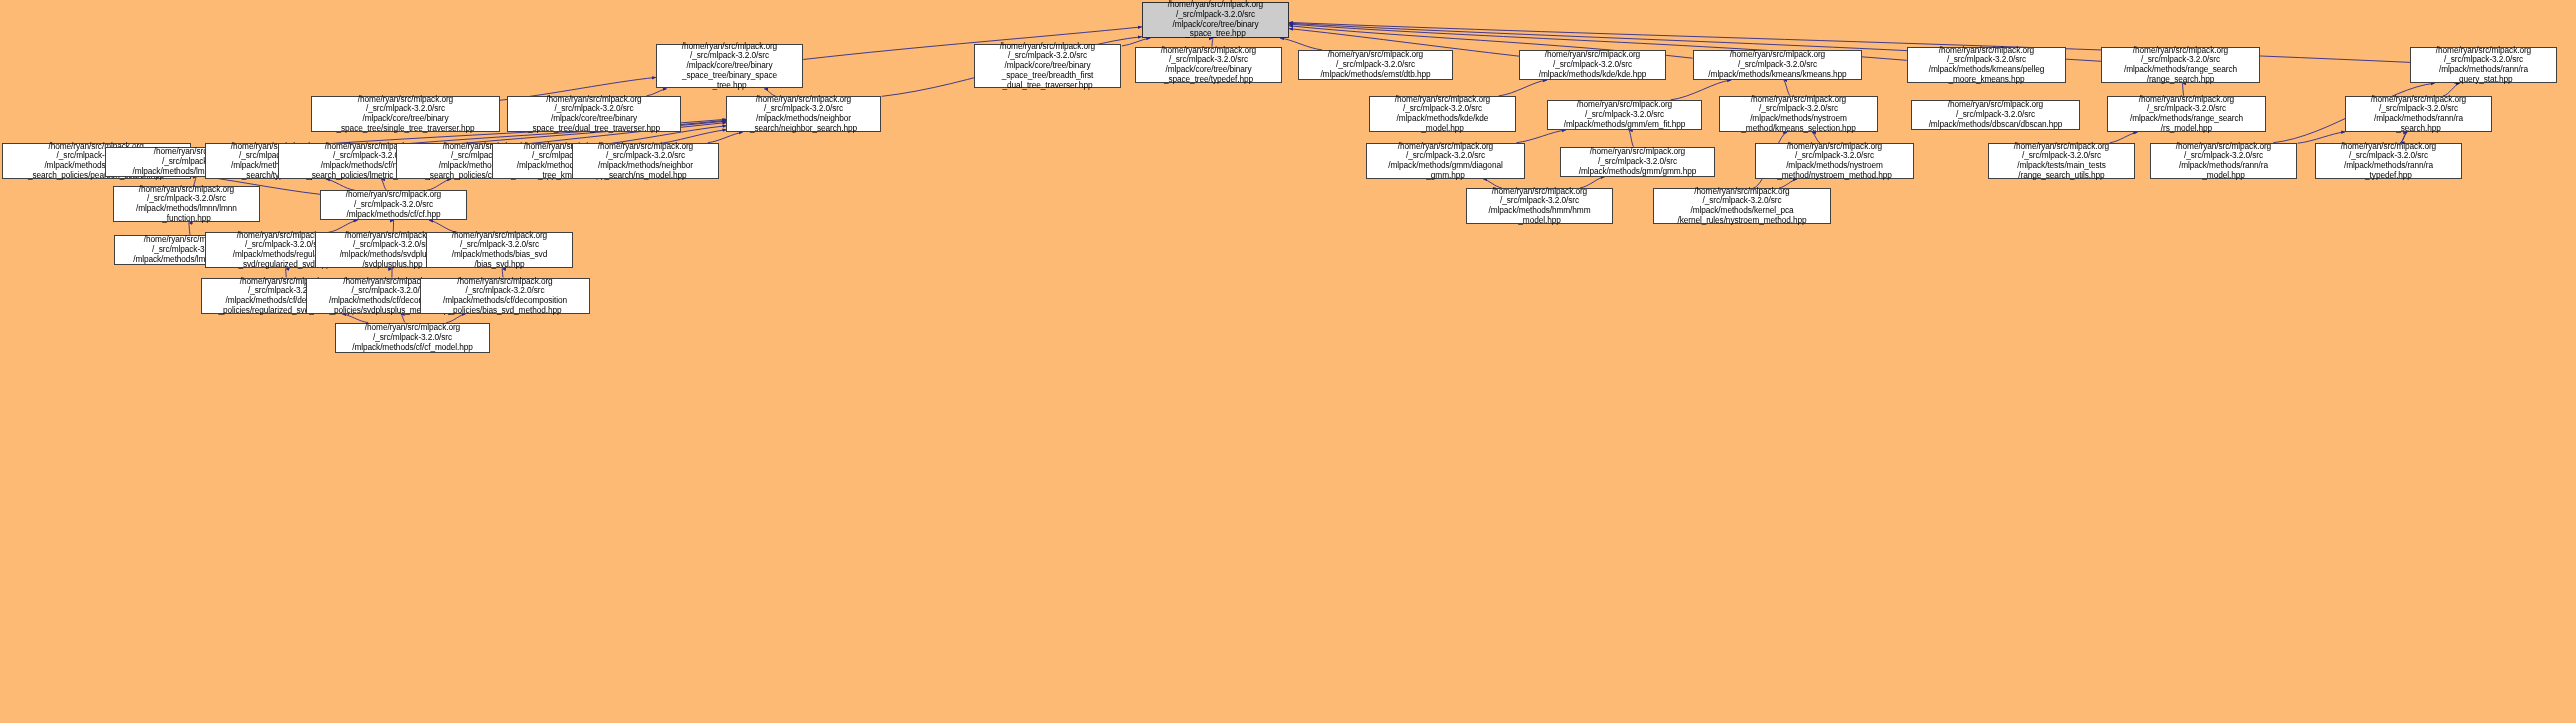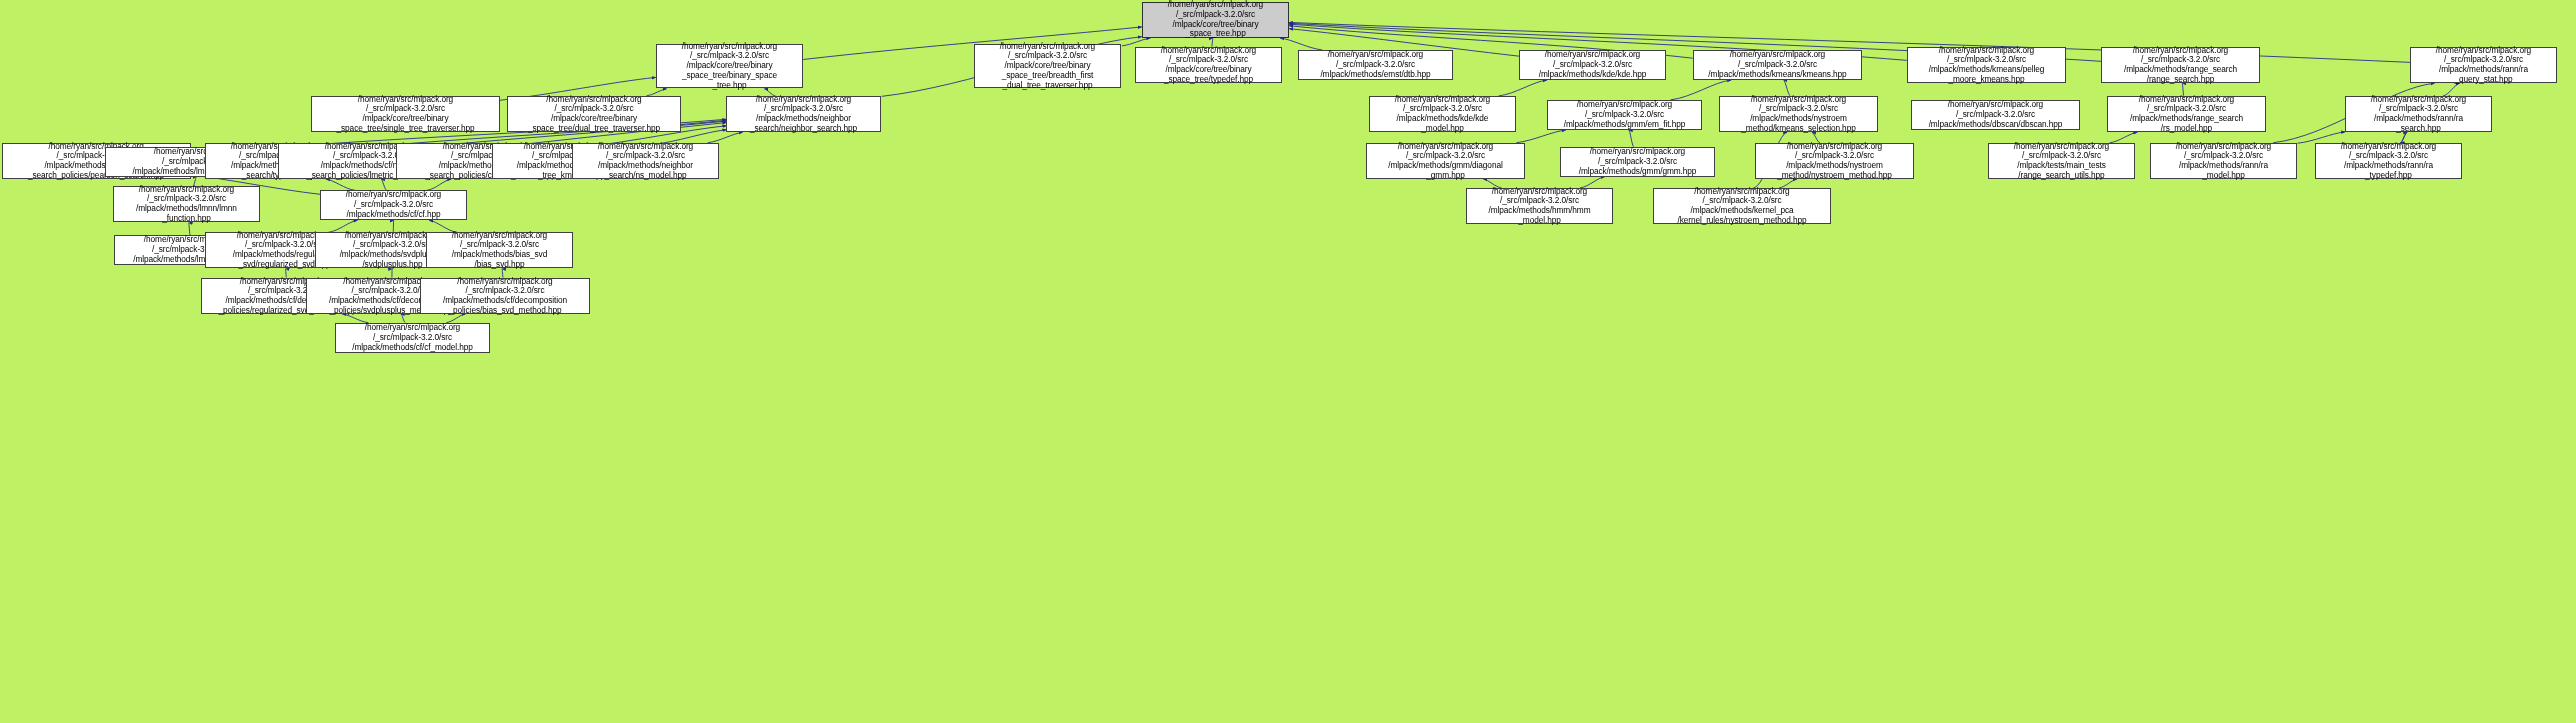--- a/index.html
+++ b/index.html
@@ -1,17 +1,17 @@
 <!DOCTYPE html>
 <html style="font-size:12.7px"><head>
 <meta charset="utf-8">
 <style>
   html,body{margin:0;padding:0;background:#ffffff;}
   body{font-family:"Liberation Sans",sans-serif;}
-  #canvas{position:relative;width:2576px;height:723px;background:#bef264;overflow:hidden;}
+  #canvas{position:relative;width:2576px;height:723px;background:#fdba74;overflow:hidden;}
   svg#edges{position:absolute;left:0;top:0;width:2576px;height:723px;pointer-events:none;}
   .node{
     position:absolute;
     box-sizing:border-box;
     border:0.8px solid #404040;
     background:#ffffff;
     color:#000000;
     font-size:8.3px;
     line-height:9.7px;
     text-align:center;

